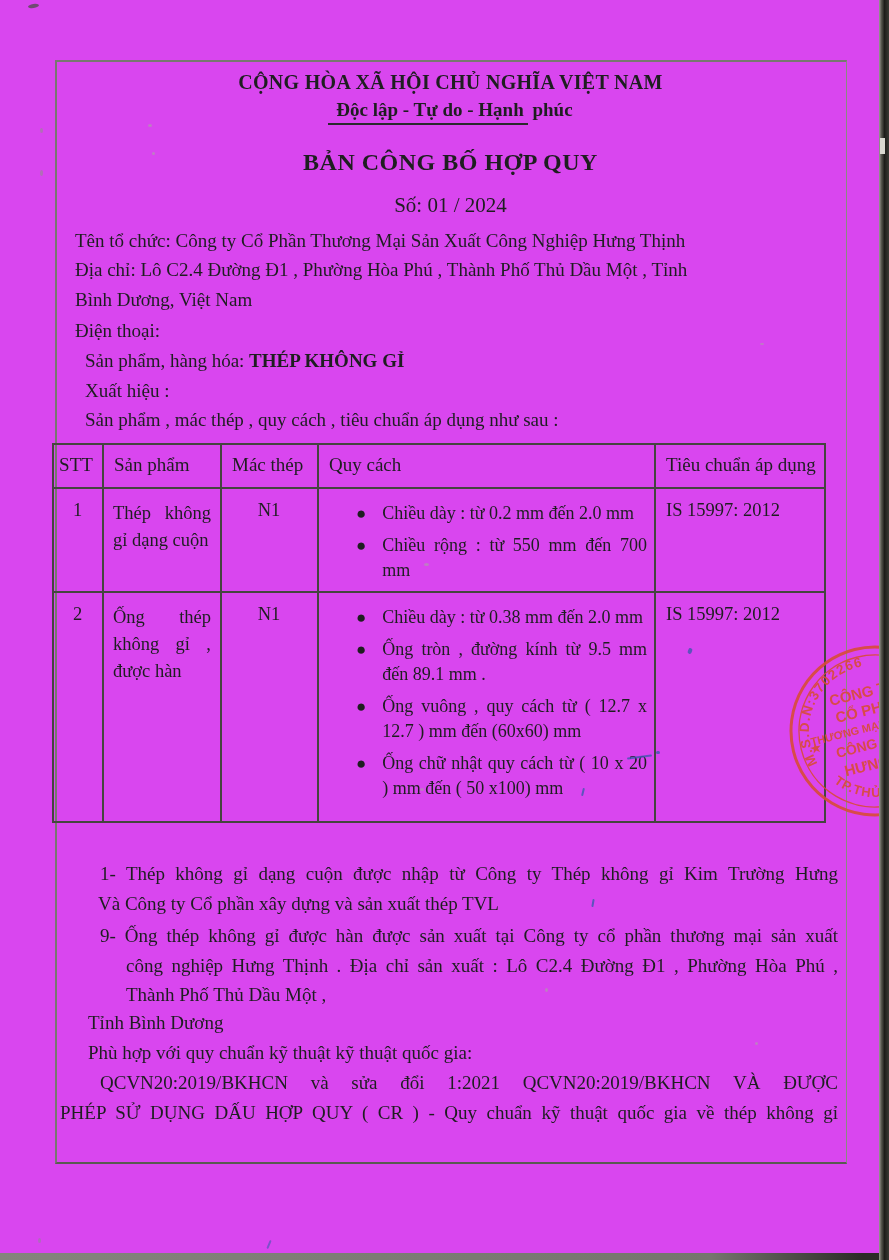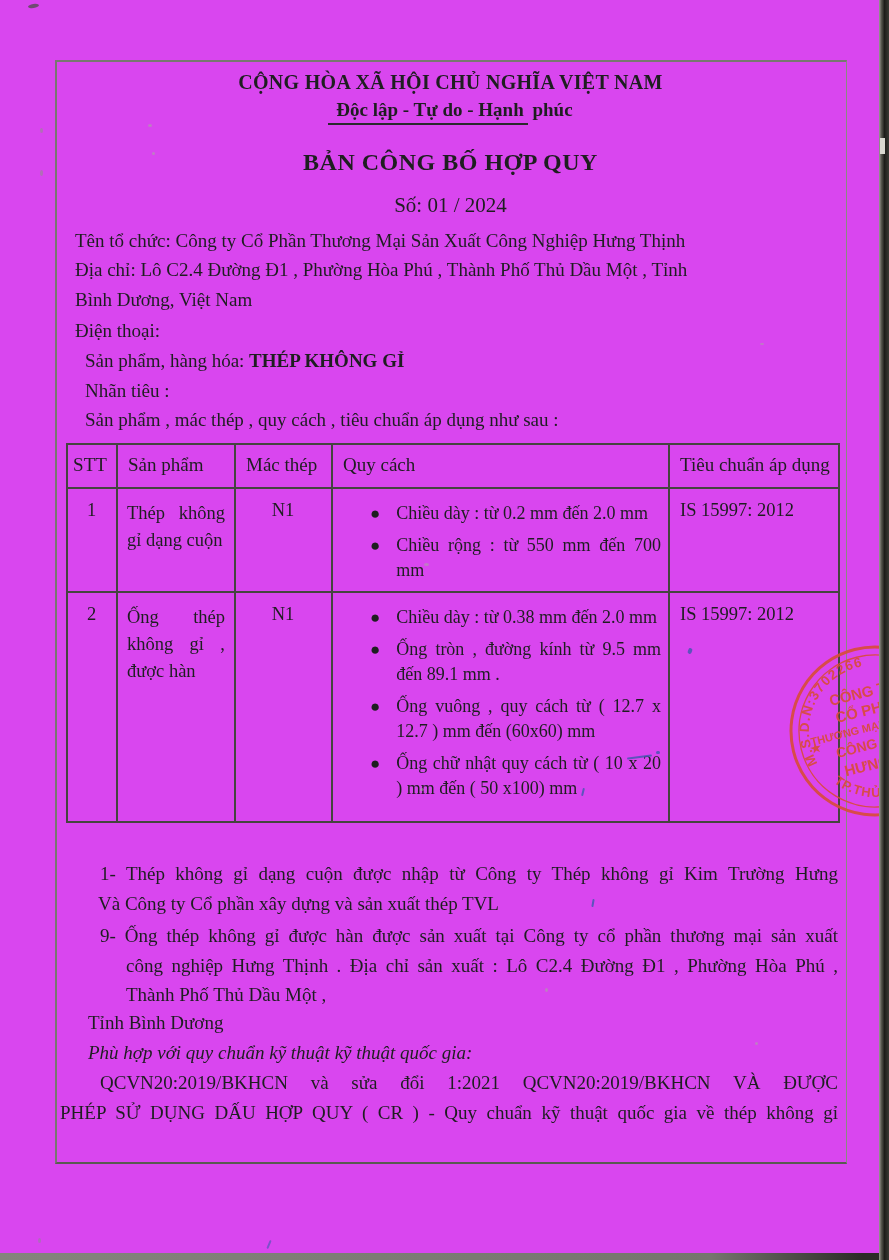--- a/index.html
+++ b/index.html
@@ -17,21 +17,21 @@
   }
   .centered{position:absolute; left:55px; width:791px; text-align:center;}
   .line{position:absolute; white-space:nowrap; font-size:19px; line-height:26px;}
   .just{white-space:normal; text-align:justify; text-align-last:justify;}
   .nat-title{top:71px; font-size:20px; font-weight:bold; letter-spacing:.3px;}
   .motto{top:99px; font-size:19px; font-weight:bold;}
   .motto .u{display:inline-block; border-bottom:2px solid #2a2a2c; padding:0 4px 2px 8px;}
   .doc-title{top:149px; font-size:24px; font-weight:bold; letter-spacing:.5px;}
   .doc-number{top:193px; font-size:21px;}
   .doc-table{
-    position:absolute; left:66px; top:443px; width:772px;
+    position:absolute; left:52px; top:443px; width:772px;
     border-collapse:collapse; table-layout:fixed; font-size:18.5px;
   }
   .doc-table th,.doc-table td{
     border:2px solid #45453f; vertical-align:top; font-weight:normal; overflow:hidden;
   }
   .doc-table th{text-align:left; padding:9px 4px 0 10px; font-size:19px;}
   .doc-table th.c,.doc-table td.c{text-align:center; padding-left:0;}
   .doc-table td{padding-top:11px;}
   .doc-table td.std{padding-left:10px; padding-right:4px;}
   .doc-table td.prod{padding-left:9px; padding-right:9px; text-align:justify; line-height:27px;}
@@ -63,21 +63,21 @@
   <div class="centered nat-title">CỘNG HÒA XÃ HỘI CHỦ NGHĨA VIỆT NAM</div>
   <div class="centered doc-title">BẢN CÔNG BỐ HỢP QUY</div>
   <div class="centered motto"><span class="u">Độc lập - Tự do - Hạnh</span> <span>phúc</span></div>
   <div class="centered doc-number">Số: 01 / 2024</div>
 
   <div class="line" style="left:75px; top:228px;">Tên tổ chức: Công ty Cổ Phần Thương Mại Sản Xuất Công Nghiệp Hưng Thịnh</div>
   <div class="line" style="left:75px; top:257px;">Địa chỉ: Lô C2.4 Đường Đ1 , Phường Hòa Phú , Thành Phố Thủ Dầu Một , Tỉnh</div>
   <div class="line" style="left:75px; top:287px;">Bình Dương, Việt Nam</div>
   <div class="line" style="left:75px; top:318px;">Điện thoại:</div>
   <div class="line" style="left:85px; top:348px;"><span>Sản phẩm, hàng hóa:</span> <b>THÉP KHÔNG GỈ</b></div>
-  <div class="line" style="left:85px; top:378px;">Nhãn tiêu :</div>
+  <div class="line" style="left:85px; top:378px;">Xuất hiệu :</div>
   <div class="line" style="left:85px; top:407px;">Sản phẩm , mác thép , quy cách , tiêu chuẩn áp dụng như sau :</div>
 
   <table class="doc-table">
     <colgroup>
       <col style="width:50px">
         <col style="width:118px">
         <col style="width:97px">
         <col style="width:337px">
         <col style="width:170px">
     </colgroup>
@@ -135,21 +135,21 @@
     </tr>
   </tbody>
     </table>
 
   <div class="line just" style="left:100px; top:861px; width:738px;">1-  Thép không gỉ dạng cuộn được nhập từ Công ty Thép không gỉ Kim Trường Hưng</div>
   <div class="line" style="left:98px; top:891px;">Và Công ty Cổ phần xây dựng và sản xuất thép TVL</div>
   <div class="line just" style="left:100px; top:923px; width:738px;">9-  Ống thép không gỉ được hàn được sản xuất tại Công ty cổ phần thương mại sản xuất</div>
   <div class="line just" style="left:126px; top:953px; width:712px;">công nghiệp Hưng Thịnh . Địa chỉ sản xuất : Lô C2.4 Đường Đ1 , Phường Hòa Phú ,</div>
   <div class="line" style="left:126px; top:982px;">Thành Phố Thủ Dầu Một ,</div>
   <div class="line" style="left:88px; top:1010px;">Tỉnh Bình Dương</div>
-  <div class="line" style="left:88px; top:1040px;font-style:italic;">Phù hợp với quy chuẩn kỹ thuật kỹ thuật quốc gia:</div>
+  <div class="line" style="left:88px; top:1040px;">Phù hợp với quy chuẩn kỹ thuật kỹ thuật quốc gia:</div>
   <div class="line just" style="left:100px; top:1070px; width:738px;">QCVN20:2019/BKHCN và sửa đổi 1:2021 QCVN20:2019/BKHCN VÀ ĐƯỢC</div>
   <div class="line just" style="left:60px; top:1100px; width:778px;">PHÉP SỬ DỤNG DẤU HỢP QUY ( CR ) -  Quy chuẩn kỹ thuật quốc gia về thép không gỉ</div>
 
   <svg class="stamp" width="210" height="210" viewBox="0 0 210 210">
     <defs>
       <path id="arcTop" d="M 43 127.6 A 66 66 0 1 1 167 127.6"></path>
       <path id="arcBot" d="M 46.2 135 A 66 66 0 0 0 163.8 135"></path>
     </defs>
     <g transform="rotate(-14 105 105)">
       <circle cx="105" cy="105" r="84" fill="none" stroke-width="3" stroke="#d84c38"></circle>

